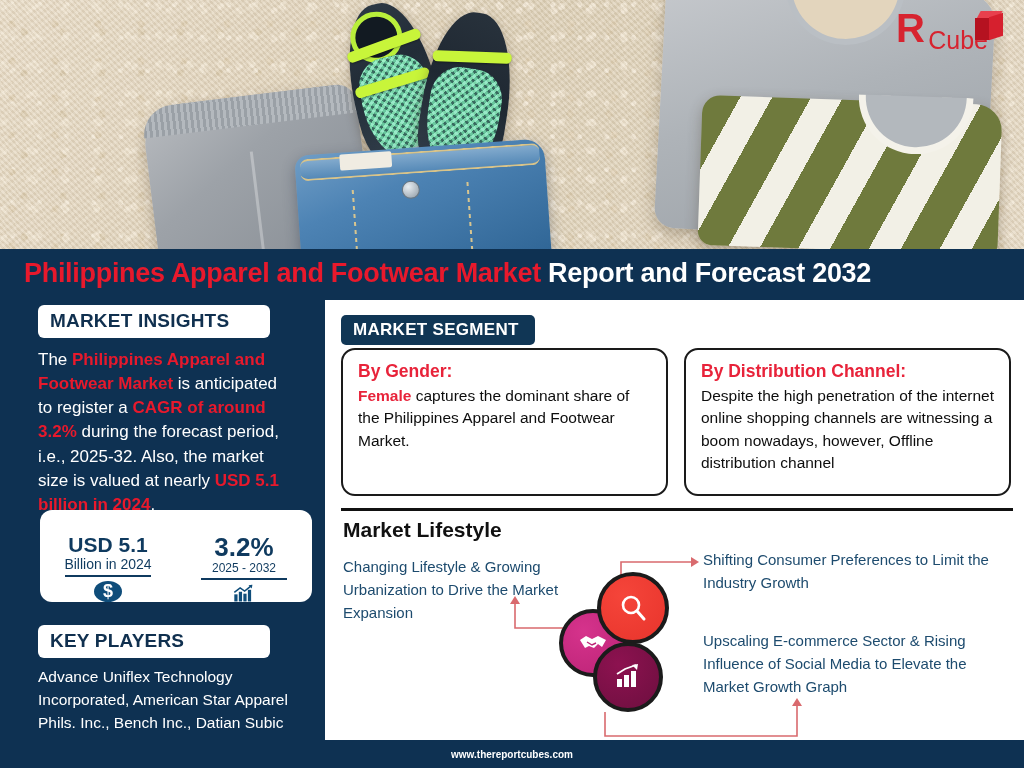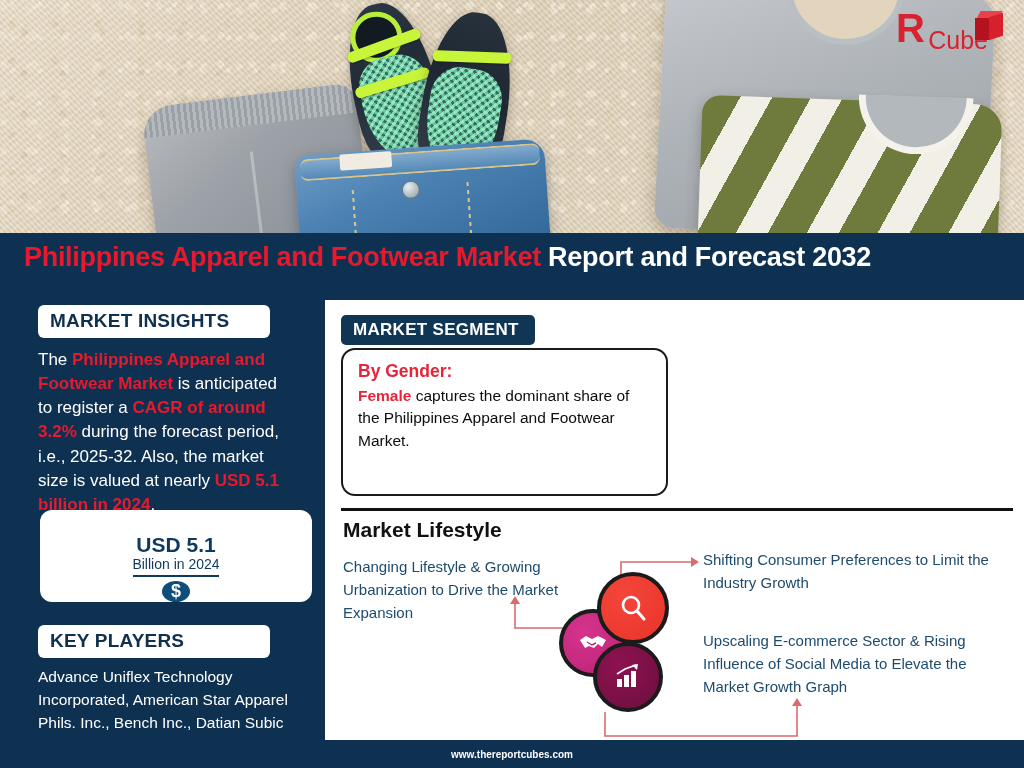--- a/index.html
+++ b/index.html
@@ -199,21 +199,21 @@
     background: #b51220;
   }
   .logo-cube .face-right {
     position: absolute; left: 15px; top: 4px; width: 14px; height: 23px;
     background: #d6202e;
     transform: skewY(-18deg);
   }
 
   
   .titlebar {
-    position: absolute; left: 0; top: 233px; width: 1024px; height: 48px;
+    position: absolute; left: 0; top: 249px; width: 1024px; height: 48px;
     background: #0e3152;
     display: flex; align-items: center;
   }
   .title-text {
     margin-left: 24px;
     font-size: 27px; font-weight: 700; letter-spacing: -.3px;
     white-space: nowrap;
   }
   .title-red { color: #e8192c; }
   .title-white { color: #ffffff; }
@@ -430,20 +430,33 @@
     </div>
 
     
     <div class="stats-card">
       <div class="stat">
         <div class="stat-value">USD 5.1</div>
         <div class="stat-sub">Billion in 2024</div>
         <div class="stat-rule"></div>
         <div class="coin">$</div>
       </div>
+      <div class="stat">
+        <div class="stat-value big">3.2%</div>
+        <div class="stat-sub small">2025 - 2032</div>
+        <div class="stat-rule"></div>
+        <svg class="growth-icon" width="34" height="28" viewBox="0 0 34 28">
+          <rect x="2" y="16" width="5" height="11" fill="#0f4d7a"></rect>
+          <rect x="9" y="12" width="5" height="15" fill="#0f4d7a"></rect>
+          <rect x="16" y="15" width="5" height="12" fill="#0f4d7a"></rect>
+          <rect x="23" y="9" width="5" height="18" fill="#0f4d7a"></rect>
+          <path d="M2 13 L11 6 L18 11 L29 2" stroke="#0f4d7a" stroke-width="2.4" fill="none"></path>
+          <path d="M24 2 L30 1 L29 7 Z" fill="#0f4d7a"></path>
+        </svg>
+      </div>
     </div>
 
     
     <div class="kp-wrap">
       <div class="pill" style="margin-left:30px;min-width:232px">
         <span class="pill-text">KEY PLAYERS</span>
       </div>
       <div class="kp-body">Advance Uniflex Technology Incorporated, American Star Apparel Phils. Inc., Bench Inc., Datian Subic Shoes Inc.,  Others</div>
     </div>
   </div>
@@ -451,20 +464,24 @@
   <div class="right-panel">
 
     <div class="seg-badge">
       <span class="seg-badge-text">MARKET SEGMENT</span>
     </div>
 
     <div class="seg-cards">
       <div class="seg-card">
         <div class="seg-head">By Gender:</div>
         <div class="seg-text"><span class="red">Female</span><span> captures the dominant share of the Philippines Apparel and Footwear Market.</span></div>
+      </div>
+      <div class="seg-card">
+        <div class="seg-head">By Distribution Channel:</div>
+        <div class="seg-text"><span>Despite the high penetration of the internet online shopping channels are witnessing a boom nowadays, however, Offline distribution channel</span></div>
       </div>
     </div>
 
     <div class="divider"></div>
     <div class="dyn-title">Market Lifestyle</div>
 
     <div class="dyn-left">Changing Lifestyle &amp; Growing Urbanization to Drive the Market Expansion</div>
     <div class="dyn-r1">Shifting Consumer Preferences to Limit the Industry Growth</div>
     <div class="dyn-r2">Upscaling E-commerce Sector &amp; Rising Influence of Social Media to Elevate the Market Growth Graph</div>
 

